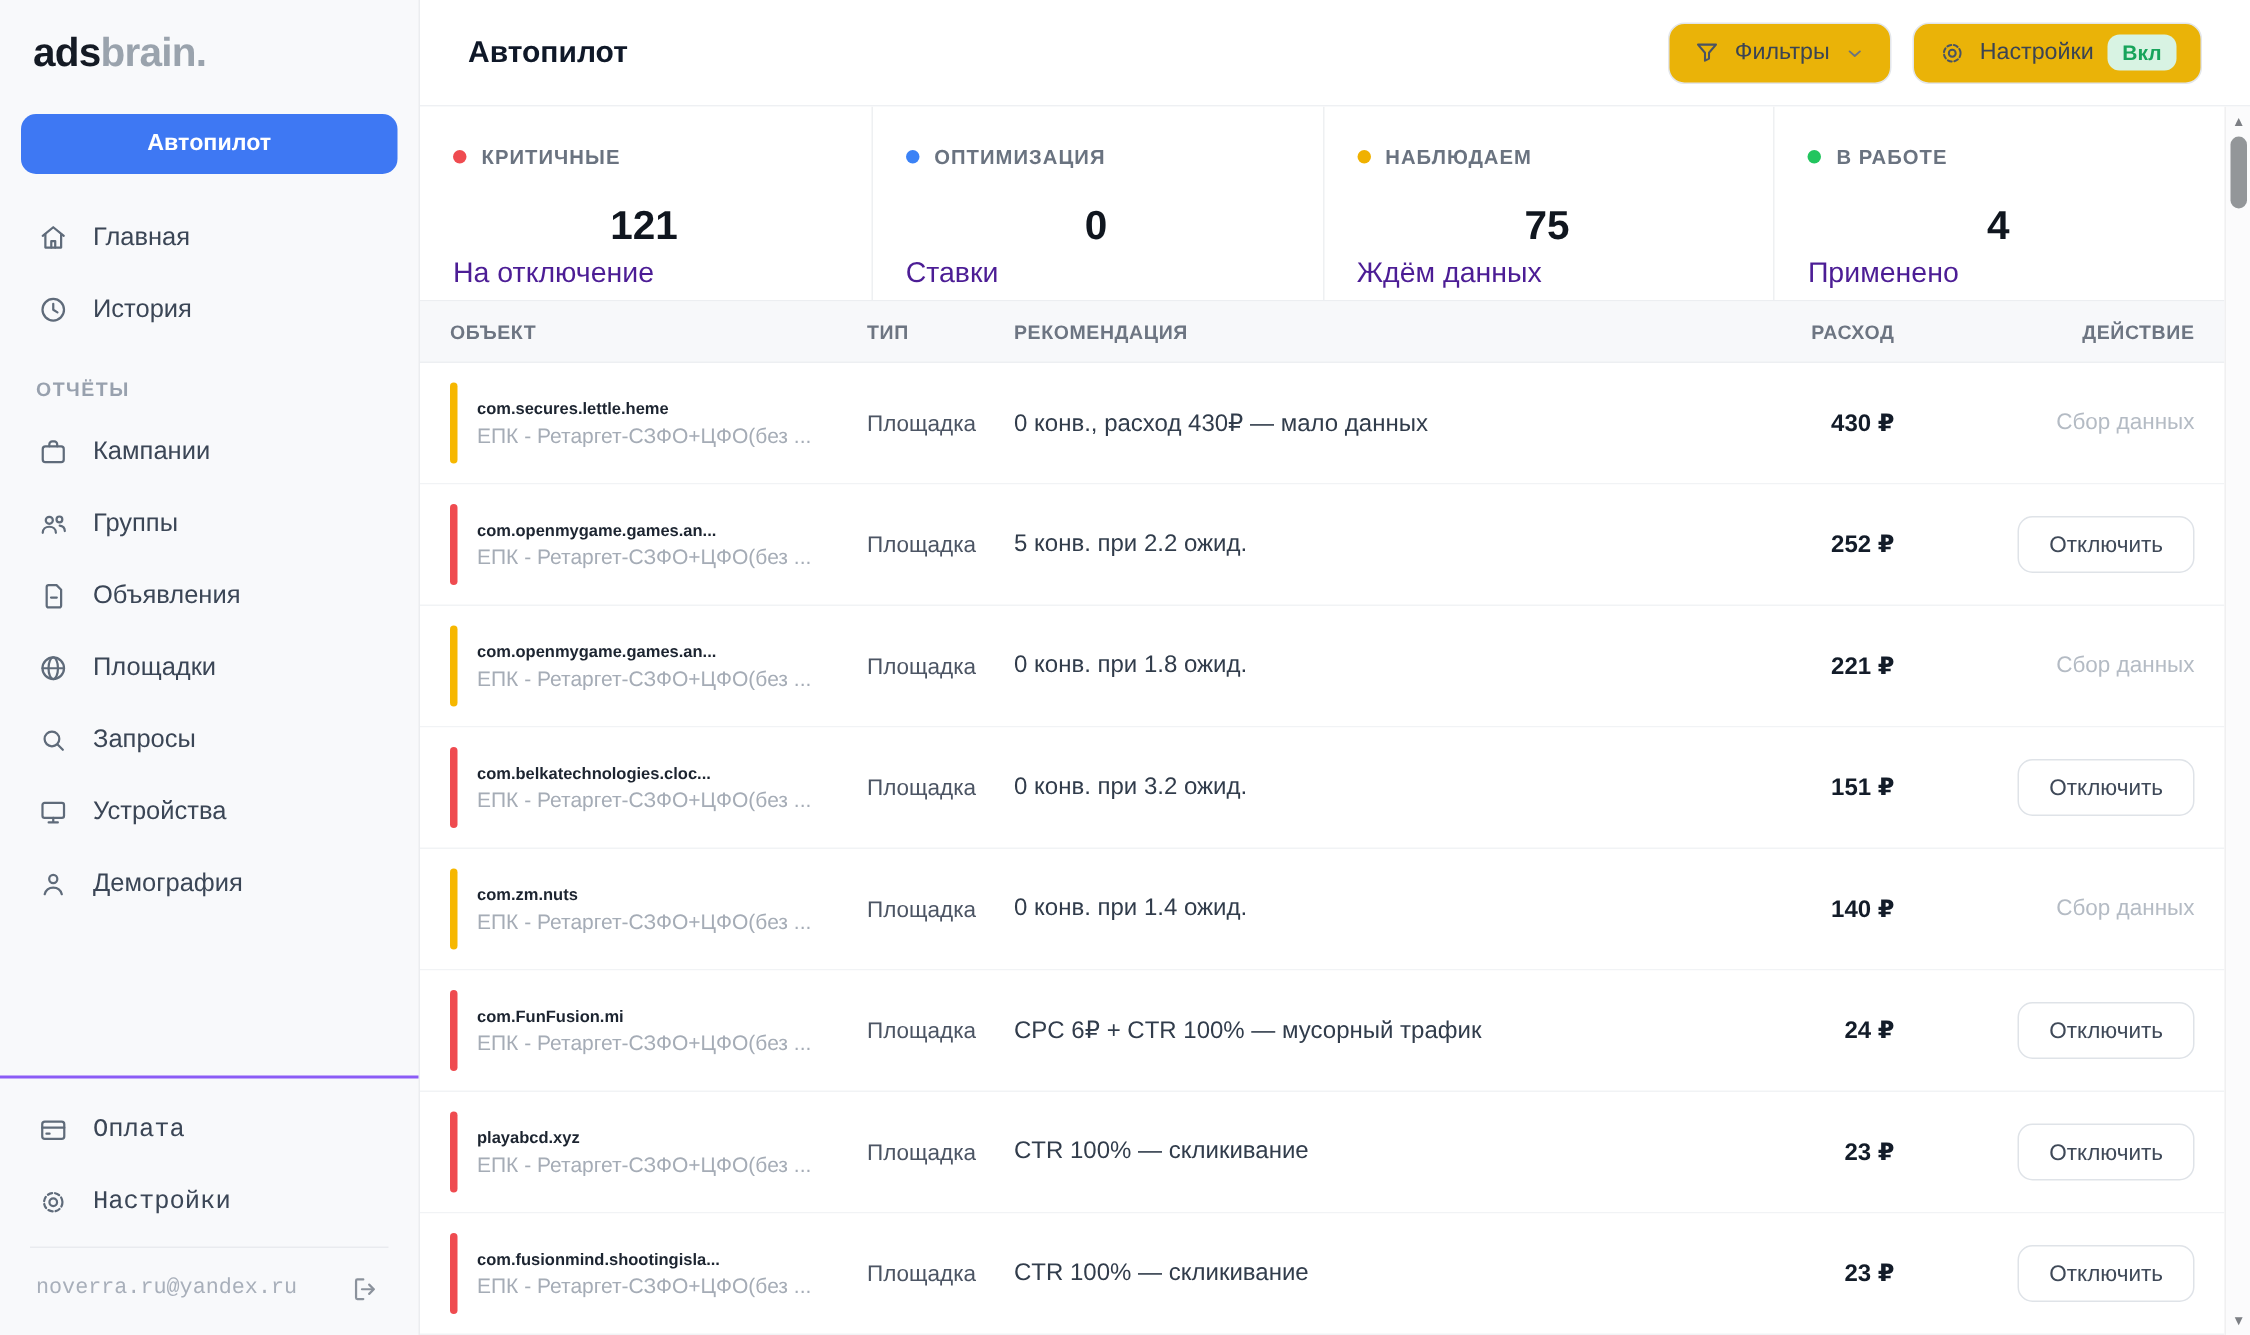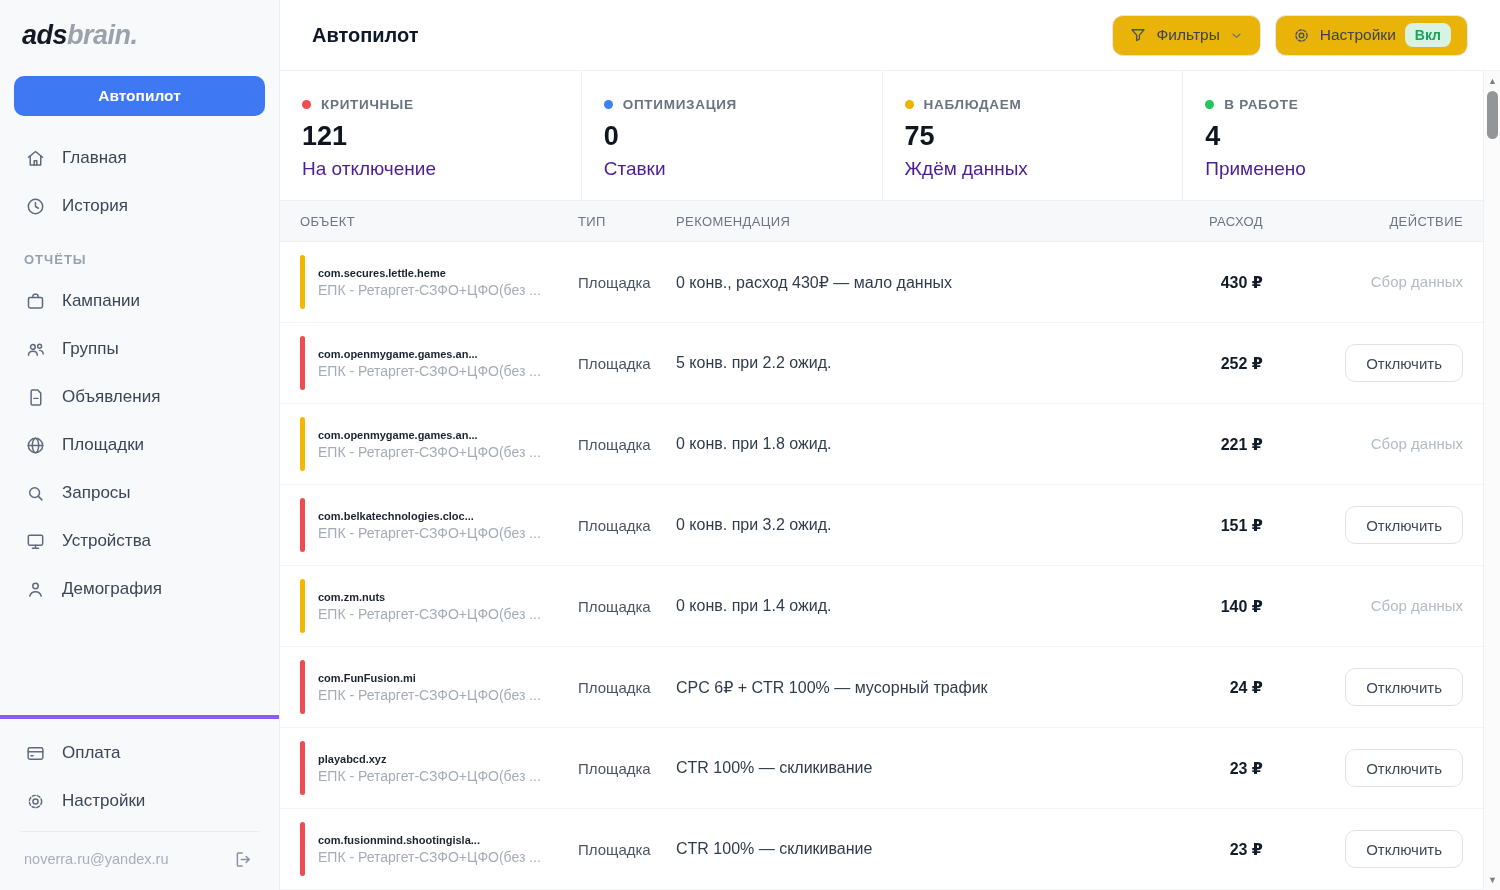--- a/index.html
+++ b/index.html
@@ -9,40 +9,40 @@
     background:#ffffff; color:#1c2430;
   }
   .app { display:flex; width:1500px; height:890px; }
 
   
   .sidebar {
     width:280px; flex:0 0 280px; height:100%;
     background:#f8f9fb; border-right:1px solid #ebedf0;
     display:flex; flex-direction:column; padding-top:20px;
   }
-  .logo { padding:0 22px; font-size:27px; font-weight:700; letter-spacing:-0.5px;font-style:italic; }
+  .logo { padding:0 22px; font-size:27px; font-weight:700; letter-spacing:-0.5px; }
   .logo .logo-a { color:#141a24; }
   .logo .logo-b { color:#9aa3ad; }
   .autopilot-btn {
     margin:25px 14px 18px; height:40px; border:none; border-radius:10px;
     background:#3e78f3; color:#ffffff; font-size:15.5px; font-weight:600;
     font-family:inherit; cursor:pointer;
   }
   .nav { display:flex; flex-direction:column; }
   .nav-item {
     display:flex; align-items:center; gap:16px; height:48px;
     padding:0 24px; color:#3b4656; font-size:17px; cursor:pointer; text-decoration:none;
   }
   .nav-item .icon { width:22px; height:22px; color:#5f6b7a; display:flex; align-items:center; justify-content:center; flex:0 0 22px; }
   .section-label {
     padding:0 24px; margin:22px 0 10px; font-size:13px; font-weight:600;
     color:#98a1ae; letter-spacing:1px;
   }
   .sidebar-spacer { flex:1; }
-  .sidebar-footer { border-top:4px solid #8b5cf6; padding-top:10px; }
+  .sidebar-footer { border-top:2px solid #8b5cf6; padding-top:10px;font-family:Liberation Mono, monospace; }
   .footer-divider { border-top:1px solid #e9ebef; margin:6px 20px 0; }
   .email-row { display:flex; align-items:center; justify-content:space-between; padding:16px 24px 20px; }
   .email { font-size:14.5px; color:#a8afba; }
   .logout { width:22px; height:22px; color:#8b929c; cursor:pointer; display:flex; align-items:center; }
 
   
   .main { flex:1; display:flex; flex-direction:column; min-width:0; }
   .page-header {
     height:71px; flex:0 0 71px; display:flex; align-items:center;
     justify-content:space-between; padding:0 32px; border-bottom:1px solid #eef0f3;
@@ -66,31 +66,31 @@
   
   .stats {
     display:grid; grid-template-columns:repeat(4,1fr); margin-right:17px;
     height:130px; border-bottom:1px solid #eceef1; background:#ffffff;
   }
   .stat-card { padding:26px 24px 0 22px; }
   .stat-card + .stat-card { border-left:1px solid #eef0f2; }
   .stat-label-row { display:flex; align-items:center; gap:10px; }
   .stat-dot { width:9px; height:9px; border-radius:50%; flex:0 0 9px; }
   .stat-label { font-size:13.5px; font-weight:600; color:#6a7380; letter-spacing:0.7px; }
-  .stat-value { margin-top:9px; font-size:27px; font-weight:700; color:#10161f; }
+  .stat-value { margin-top:23px; font-size:27px; font-weight:700; color:#10161f;text-align:center; }
   .stat-sub { margin-top:6px; font-size:19px; color:#4c1d95; }
 
   
   .thead, .row {
     display:grid; grid-template-columns:278px 98px 1fr 170px 200px;
     padding:0 20px; margin-right:17px; align-items:center;
   }
   .thead {
     height:41px; background:#f7f8fa; border-bottom:1px solid #edeff2;
-    font-size:13px; font-weight:400; color:#6d7582; letter-spacing:0.4px;
+    font-size:13px; font-weight:700; color:#6d7582; letter-spacing:0.4px;
   }
   .th-right { text-align:right; }
   .row { height:81px; border-bottom:1px solid #f1f3f5; background:#ffffff; }
   .cell-obj { display:flex; align-items:center; gap:13px; min-width:0; }
   .bar { width:5px; height:54px; border-radius:3px; flex:0 0 5px; }
   .obj-text { min-width:0; }
   .obj-name { font-size:11px; font-weight:600; color:#1c2430; white-space:nowrap; overflow:hidden; }
   .obj-sub { margin-top:3px; font-size:14px; color:#a5acb6; white-space:nowrap; overflow:hidden; }
   .cell-type { font-size:15px; color:#4c5564; }
   .cell-rec { font-size:16px; color:#313c4b; padding-right:12px; }

